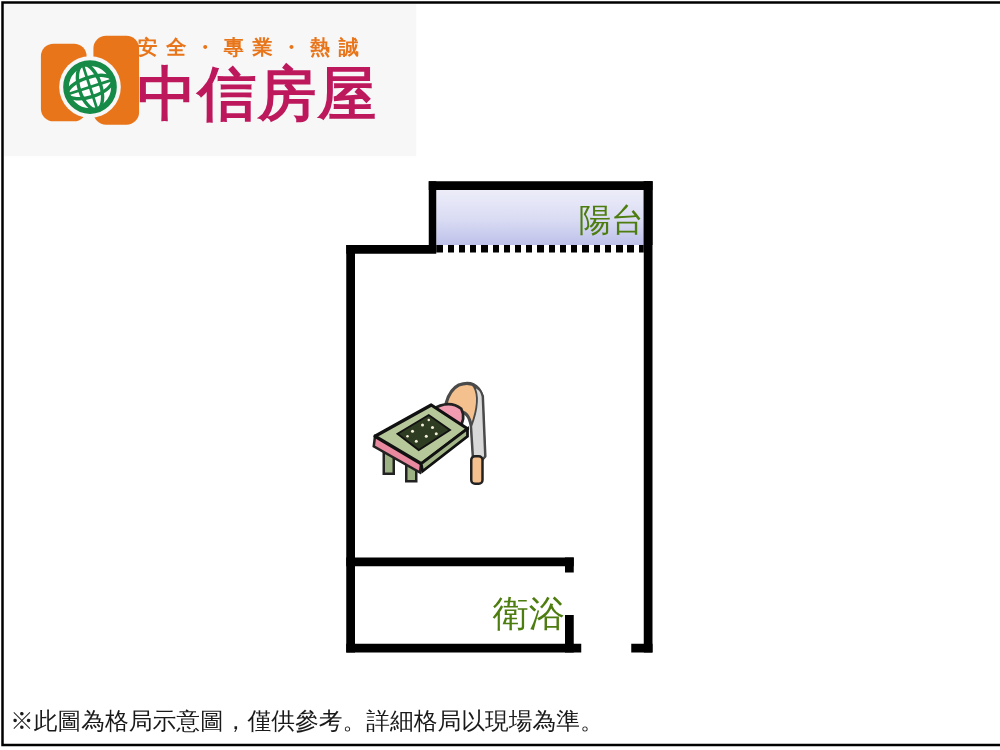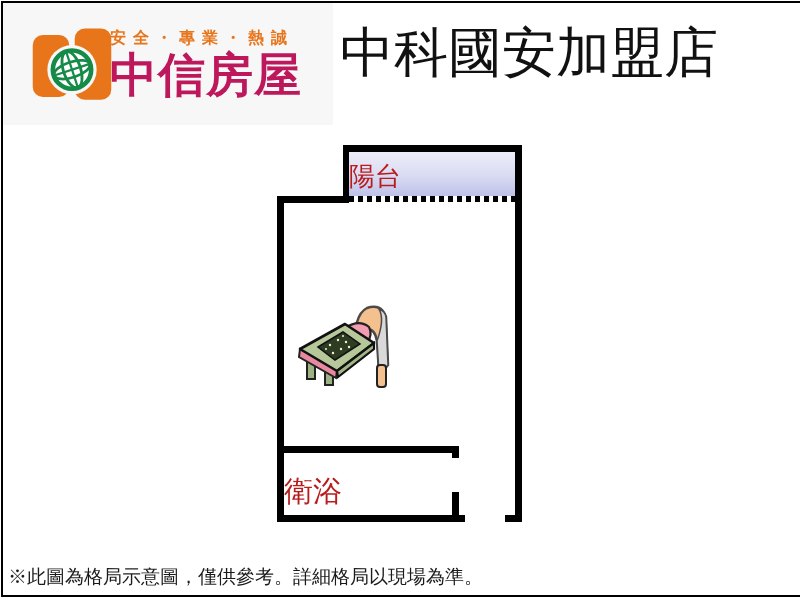--- a/index.html
+++ b/index.html
@@ -36,21 +36,21 @@
   }
   
   .wall{position:absolute;background:#000;}
   .balcony{
     position:absolute;left:343px;top:145px;width:179px;height:51px;
     box-sizing:border-box;
     border-top:7px solid #000;border-left:6px solid #000;border-right:7px solid #000;
     background:linear-gradient(180deg,#ededf9 0%,#d9dbf3 55%,#bdc1e9 100%);
   }
   .balcony-label,.bathroom-label{
-    position:absolute;text-align:left;color:#b91c1c;
+    position:absolute;text-align:right;color:#4d7c0f;
     font-family:"Liberation Serif","DejaVu Serif",serif;
     white-space:nowrap;
   }
   .balcony-label{left:349px;top:159px;width:166px;font-size:26px;}
   .bathroom-label{left:284px;top:472px;width:168px;font-size:29px;}
   .sill-dotted{
     position:absolute;left:349px;top:196px;width:166px;height:6px;
     background:repeating-linear-gradient(90deg,#000 0 5px,#fff 5px 9px);
   }
   .bed{position:absolute;left:297px;top:303px;width:96px;height:88px;}
@@ -88,21 +88,20 @@
         <line x1="25.5" y1="48" x2="66.5" y2="48" stroke-width="2.4"></line>
       </g>
     </svg>
   </div>
 
   <div class="brand-col">
     <div class="slogan">安全・專業・熱誠</div>
     <div class="brand-name">中信房屋</div>
   </div>
 
-  <div class="store-name">中科國安加盟店</div>
 
   <div class="balcony"></div>
   <div class="balcony-label">陽台</div>
   <div class="sill-dotted"></div>
 
   <div class="wall" style="left:277px;top:196px;width:7px;height:326px;"></div>
   <div class="wall" style="left:277px;top:196px;width:72px;height:7px;"></div>
   <div class="wall" style="left:515px;top:145px;width:7px;height:377px;"></div>
   <div class="wall" style="left:277px;top:515px;width:188px;height:7px;"></div>
   <div class="wall" style="left:505px;top:515px;width:17px;height:7px;"></div>

